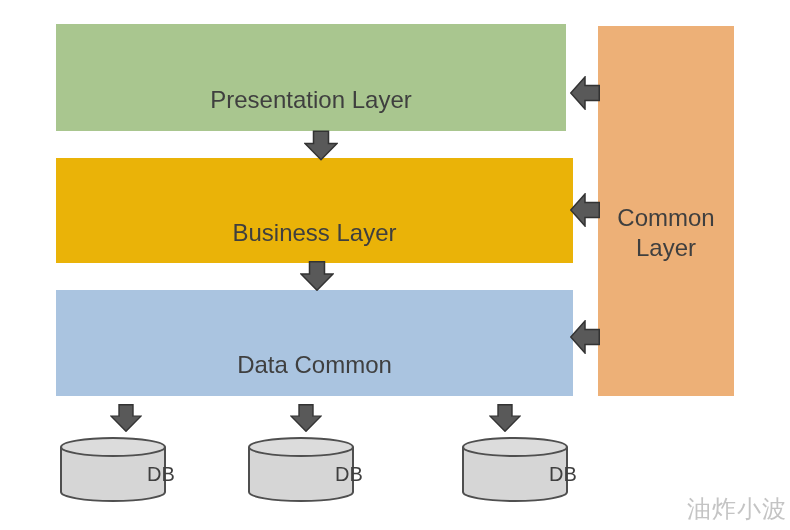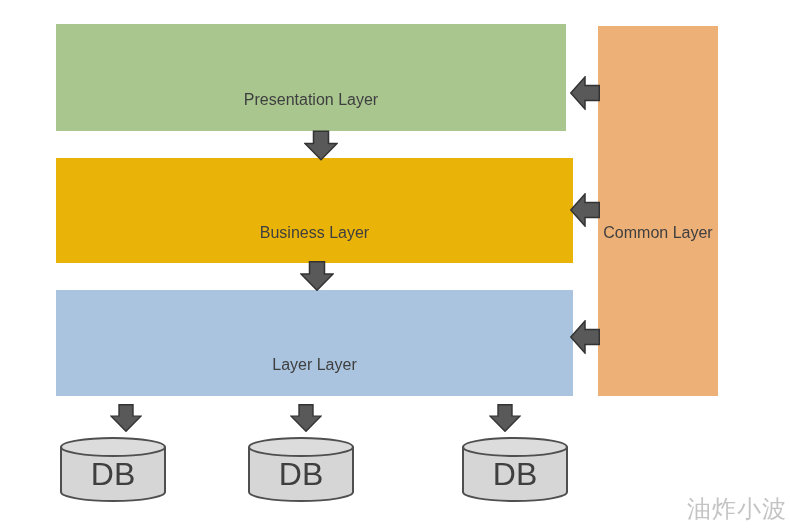--- a/index.html
+++ b/index.html
@@ -4,45 +4,45 @@
 <style>
   html,body{margin:0;padding:0;background:#fff;}
   .canvas{
     position:relative;width:790px;height:530px;background:#ffffff;overflow:hidden;
     font-family:"Liberation Sans","DejaVu Sans",sans-serif;color:#3f3f3f;
   }
   .layer{
     position:absolute;display:flex;align-items:center;justify-content:center;
   }
   .layer-label{
-    font-size:16px;line-height:1.25;text-align:center;margin-top:44px;
+    font-size:24px;line-height:1.25;text-align:center;margin-top:44px;
   }
   .box-presentation{left:56px;top:24px;width:510px;height:107px;background:#a9c68f;}
   .box-business{left:56px;top:158px;width:517px;height:105px;background:#f6d869;}
   .box-data{left:56px;top:290px;width:517px;height:106px;background:#aac4e0;}
-  .box-common{left:598px;top:26px;width:120px;height:370px;background:#edb077;}
+  .box-common{left:598px;top:26px;width:136px;height:370px;background:#edb077;}
   .box-common .layer-label{width:112px;}
   .arrow{position:absolute;display:block;}
   .arrow-d1{left:304px;top:130px;width:34px;height:31px;}
   .arrow-d2{left:300px;top:261px;width:34px;height:30px;}
   .arrow-l1{left:570px;top:76px;width:30px;height:34px;}
   .arrow-l2{left:570px;top:193px;width:30px;height:34px;}
   .arrow-l3{left:570px;top:320px;width:30px;height:34px;}
   .arrow-db1{left:110px;top:404px;width:32px;height:28px;}
   .arrow-db2{left:290px;top:404px;width:32px;height:28px;}
   .arrow-db3{left:489px;top:404px;width:32px;height:28px;}
   .db{
     position:absolute;width:106px;height:65px;top:437px;
   }
   .db-1{left:60px;} .db-2{left:248px;} .db-3{left:462px;}
   .db svg{position:absolute;left:0;top:0;}
   .db-label{
     position:absolute;left:0;top:12px;width:106px;height:50px;
     display:flex;align-items:center;justify-content:center;
-    font-size:32px;color:#3f3f3f;
+    font-size:20px;color:#3f3f3f;padding-left:48px;
   }
   .watermark{
     position:absolute;right:3px;bottom:5px;
     font-size:24px;letter-spacing:1px;color:#c4c4c4;
     text-shadow:1px 1px 0 #ffffff;
     margin-top:24px;
   }
 </style>
 </head>
 <body>
@@ -51,21 +51,21 @@
 
   <div class="layer box-presentation" style="background-color: rgb(169, 198, 143);">
     <span class="layer-label">Presentation Layer</span>
   </div>
 
   <div class="layer box-business" style="background-color: #eab308;">
     <span class="layer-label">Business Layer</span>
   </div>
 
   <div class="layer box-data" style="background-color: rgb(170, 196, 224);">
-    <span class="layer-label">Layer Layer</span>
+    <span class="layer-label">Data Common</span>
   </div>
 
   <div class="layer box-common" style="background-color: rgb(237, 176, 119);">
     <span class="layer-label">Common Layer</span>
   </div>
 
   <svg class="arrow arrow-d1" viewBox="0 0 34 30">
     <polygon points="9.5,0.75 24.5,0.75 24.5,13 33,13 17,29.25 1,13 9.5,13" stroke-width="1.5" stroke-linejoin="miter" fill="#595959" stroke="#333333"></polygon>
   </svg>
   <svg class="arrow arrow-d2" viewBox="0 0 34 30">

